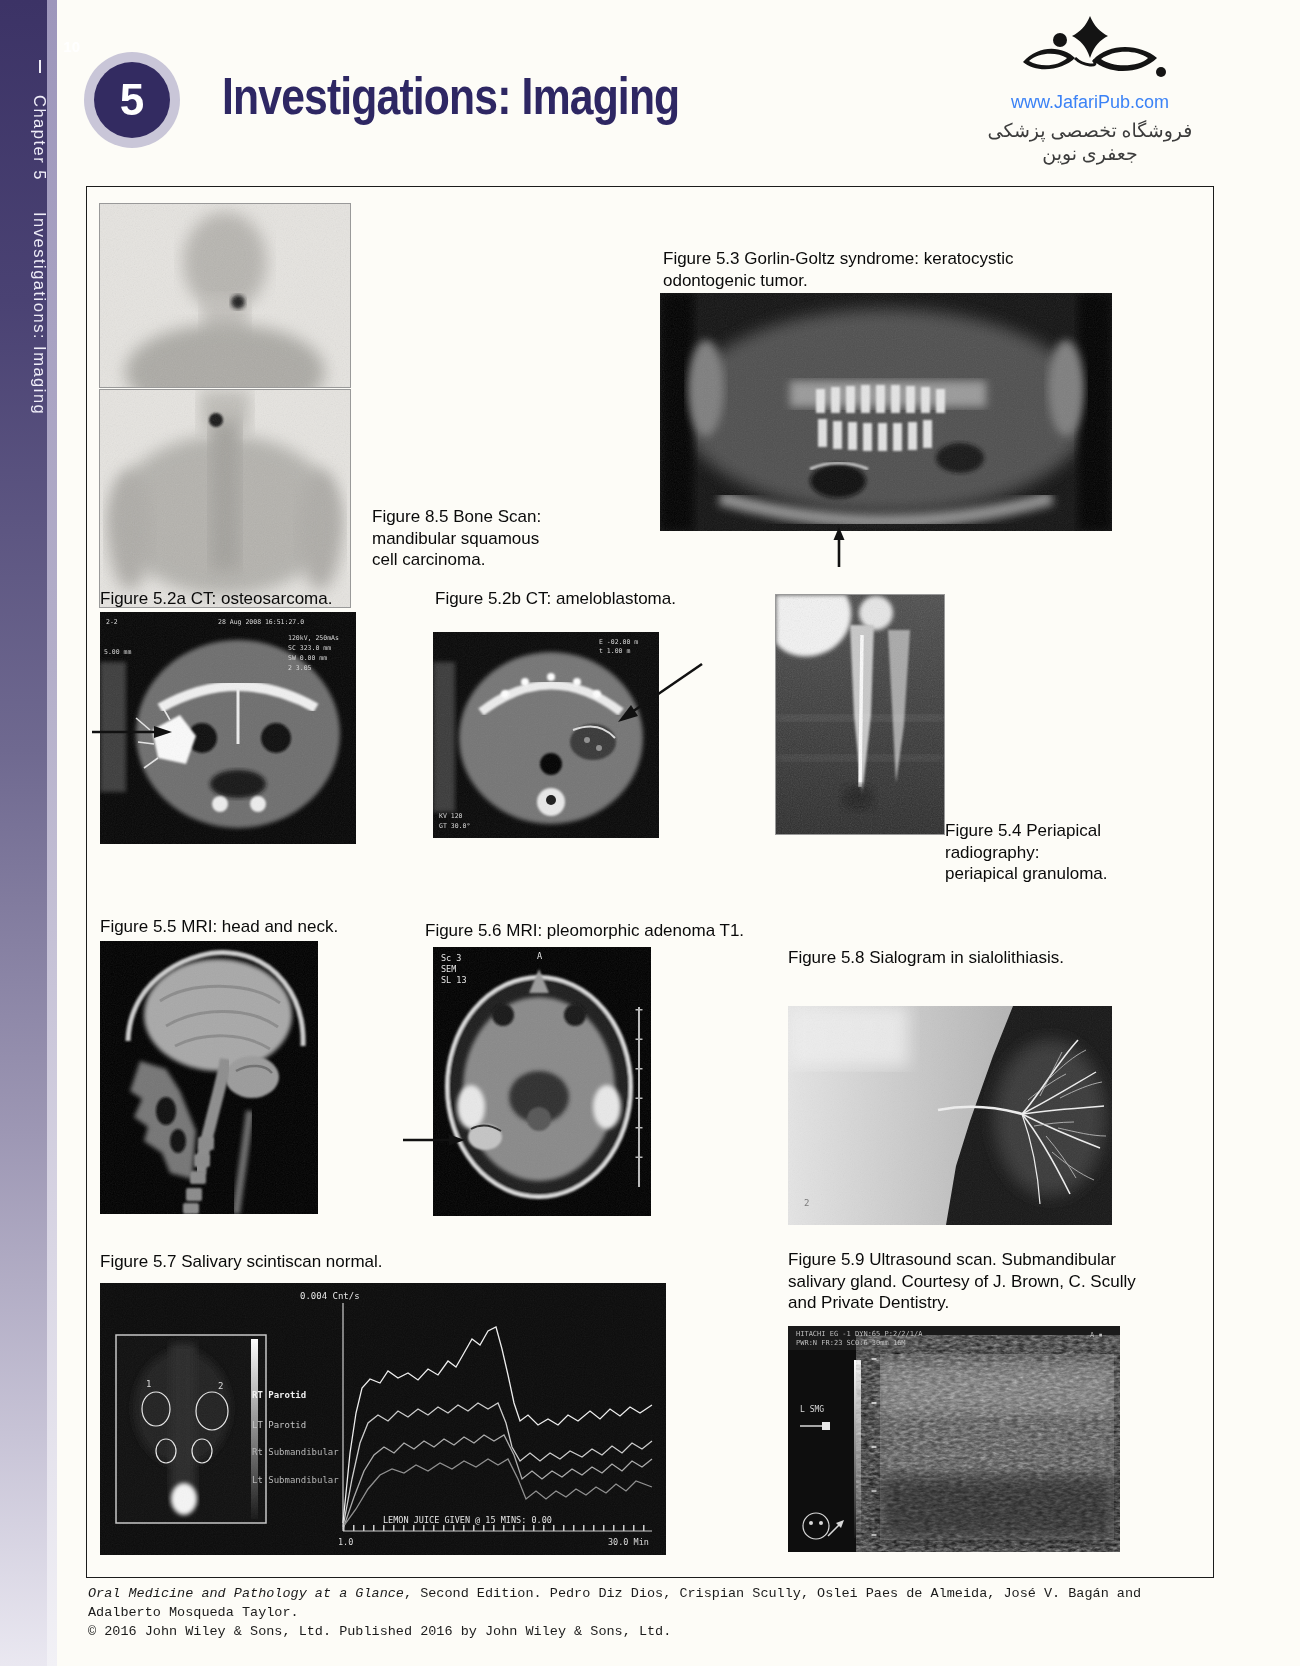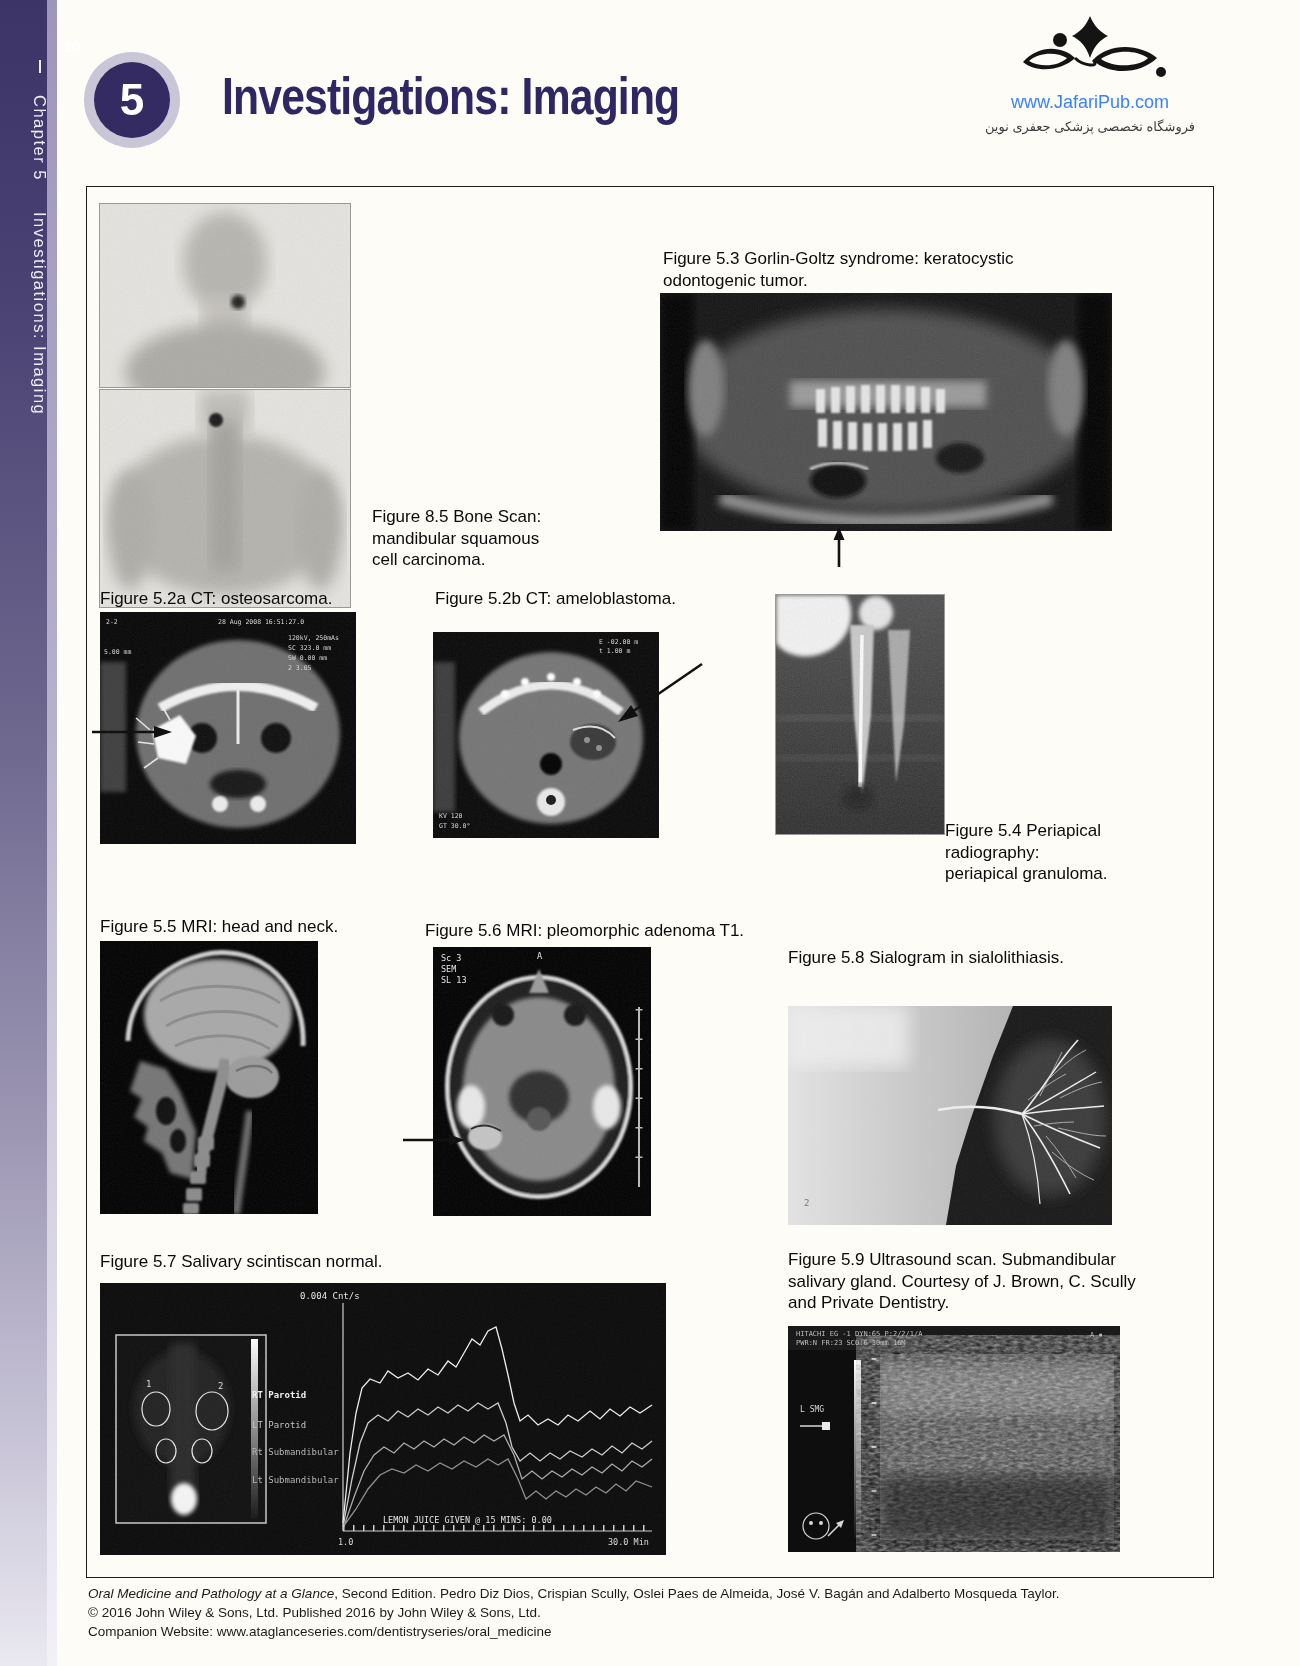--- a/index.html
+++ b/index.html
@@ -18,33 +18,33 @@
   
   .badge-outer{position:absolute;left:84px;top:52px;width:96px;height:96px;border-radius:50%;
     background:#c9c6d8;}
   .badge-inner{position:absolute;left:10px;top:10px;width:76px;height:76px;border-radius:50%;
     background:#332b61;color:#fff;font-weight:bold;font-size:44px;display:flex;
     align-items:center;justify-content:center;}
   .page-title{position:absolute;left:222px;top:66px;color:#2e2763;font-weight:bold;
     font-size:52px;letter-spacing:-1px;transform:scaleX(0.82);transform-origin:left top;white-space:nowrap;}
   .logo-wrap{position:absolute;left:980px;top:14px;width:220px;text-align:center;}
   .logo-site{color:#3b82f6;font-size:18px;margin-top:2px;}
-  .logo-fa{color:#3c3c3c;font-size:13px;margin-top:6px;font-family:Liberation Sans, sans-serif;direction:rtl;}
+  .logo-fa{color:#3c3c3c;font-size:19px;margin-top:6px;font-family:Liberation Serif, serif;direction:rtl;}
   
   .frame{position:absolute;left:86px;top:186px;width:1126px;height:1390px;border:1px solid #1c1c1c;}
   
   .cap{position:absolute;color:#0a0a0a;font-weight:normal;font-size:17px;line-height:1.27;
     white-space:pre-line;}
   
   .img{position:absolute;overflow:hidden;line-height:0;}
   .bordered{border:1px solid #999;}
   .arrow{position:absolute;line-height:0;}
   
   .footer{position:absolute;left:88px;top:1584px;width:1120px;color:#1b1b1b;
-    font-family:Liberation Sans, sans-serif;font-size:13.5px;line-height:1.42;}
+    font-family:Liberation Mono, monospace;font-size:13.5px;line-height:1.42;}
   .footer i{font-style:italic;}
 </style>
 </head>
 <body>
 
 <svg width="0" height="0" style="position:absolute" aria-hidden="true">
   <defs>
     <filter id="b1">
         <feGaussianBlur stdDeviation="1"></feGaussianBlur>
       </filter>
@@ -435,16 +435,15 @@
       <circle cx="23" cy="197" r="2" fill="#d8d8d8"></circle>
       <circle cx="33" cy="197" r="2" fill="#d8d8d8"></circle>
       <line x1="40" y1="210" x2="54" y2="196" stroke="#d8d8d8" stroke-width="1.5"></line>
       <polygon points="56,194 48,197 53,202" fill="#d8d8d8"></polygon>
     </svg>
   </div>
 
   <div class="footer">
     <div><i>Oral Medicine and Pathology at a Glance</i><span>, Second Edition. Pedro Diz Dios, Crispian Scully, Oslei Paes de Almeida, José V. Bagán and Adalberto Mosqueda Taylor.</span></div>
     <div>© 2016 John Wiley &amp; Sons, Ltd. Published 2016 by John Wiley &amp; Sons, Ltd.</div>
-    <div>Companion Website: www.ataglanceseries.com/dentistryseries/oral_medicine</div>
   </div>
 
 </div>
 
 </body></html>

